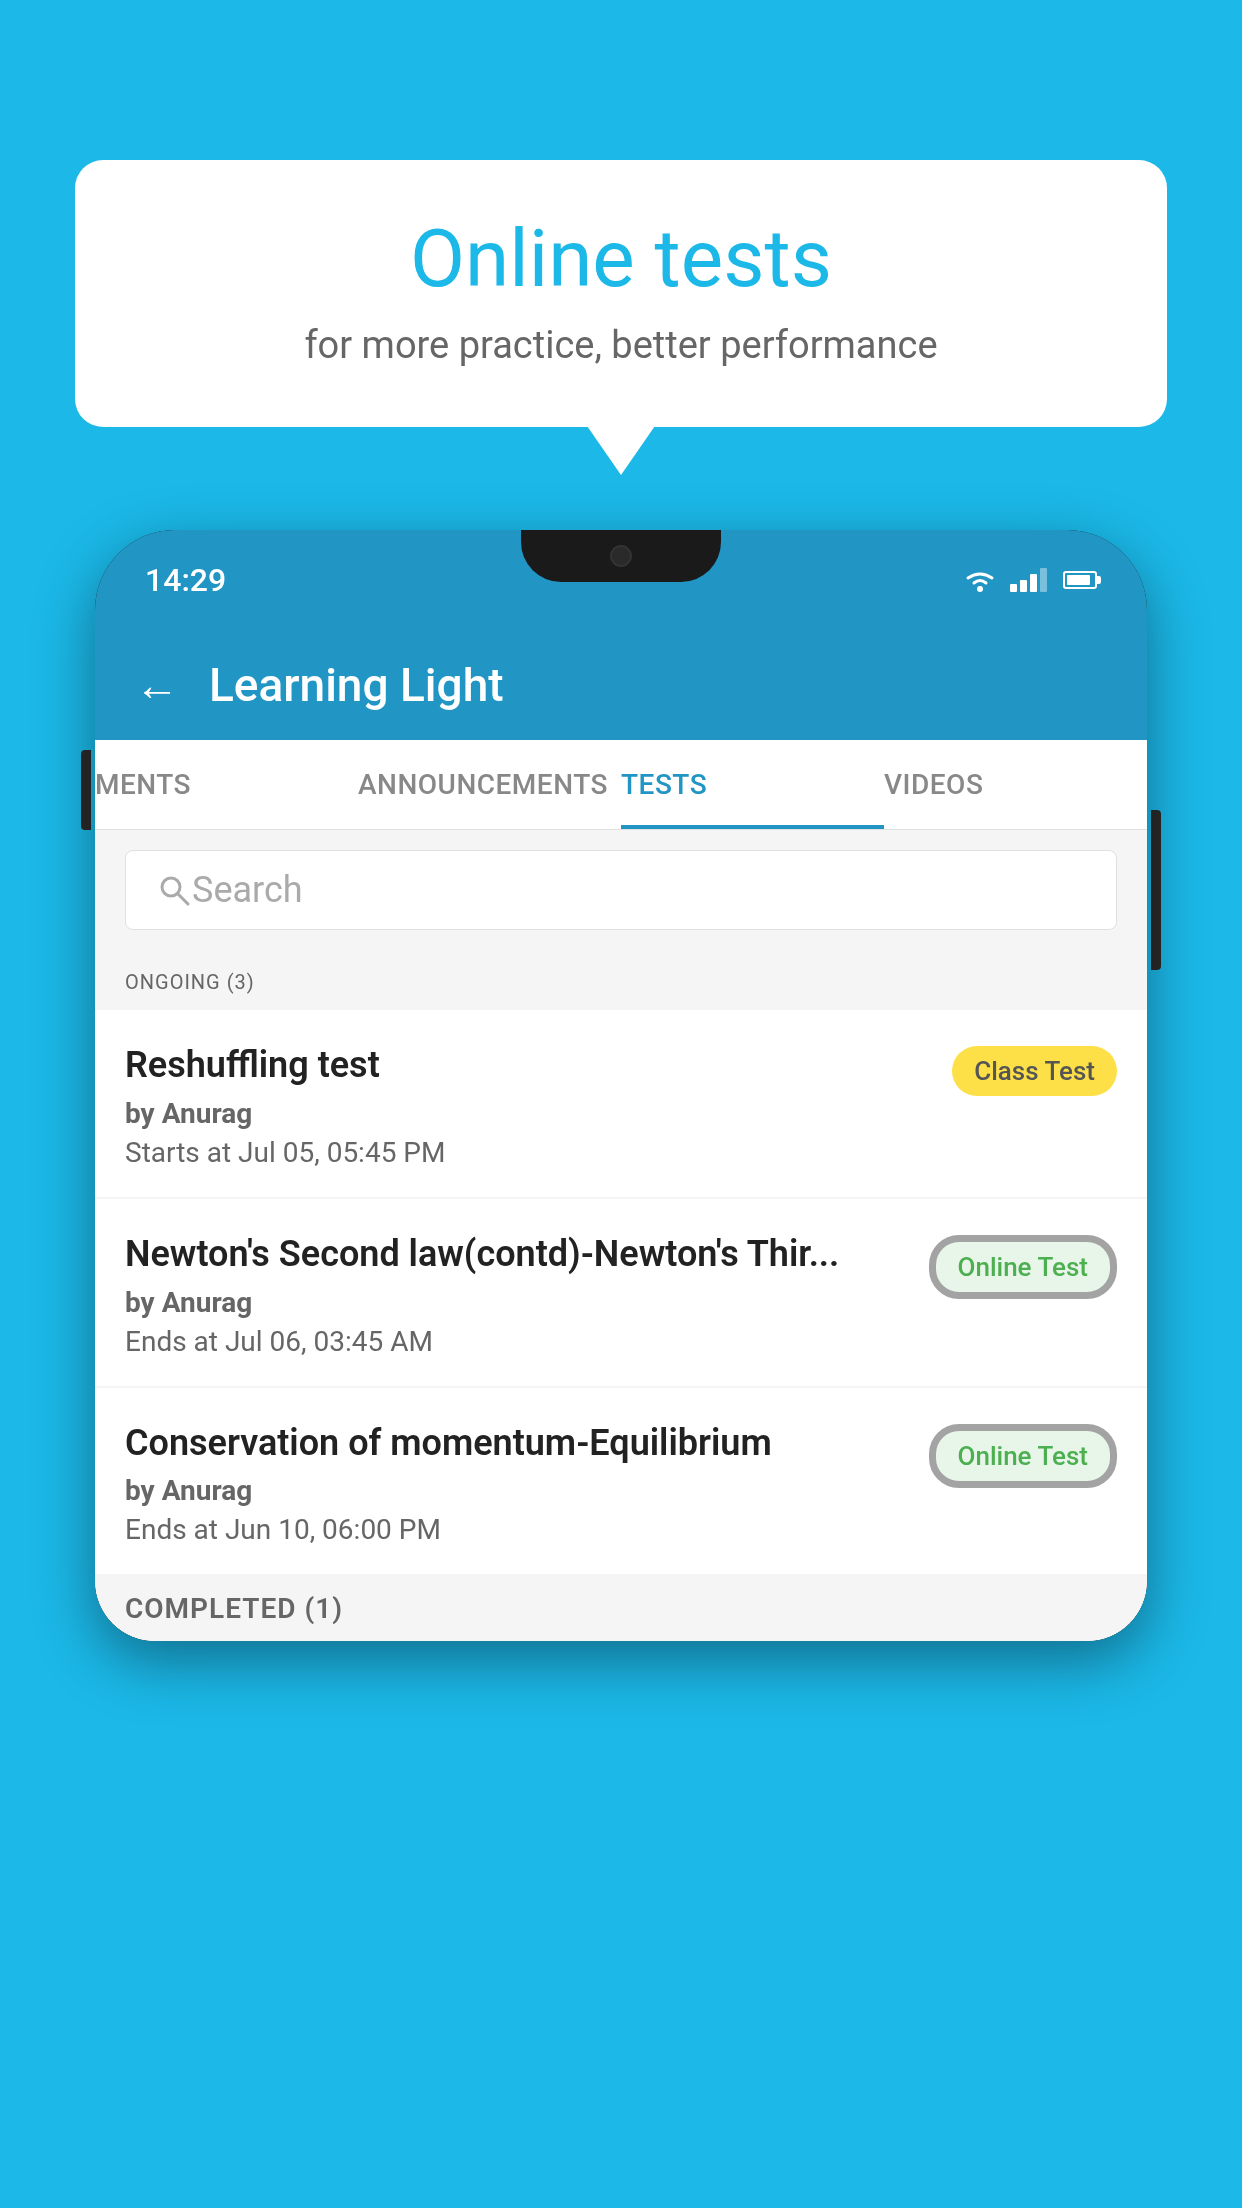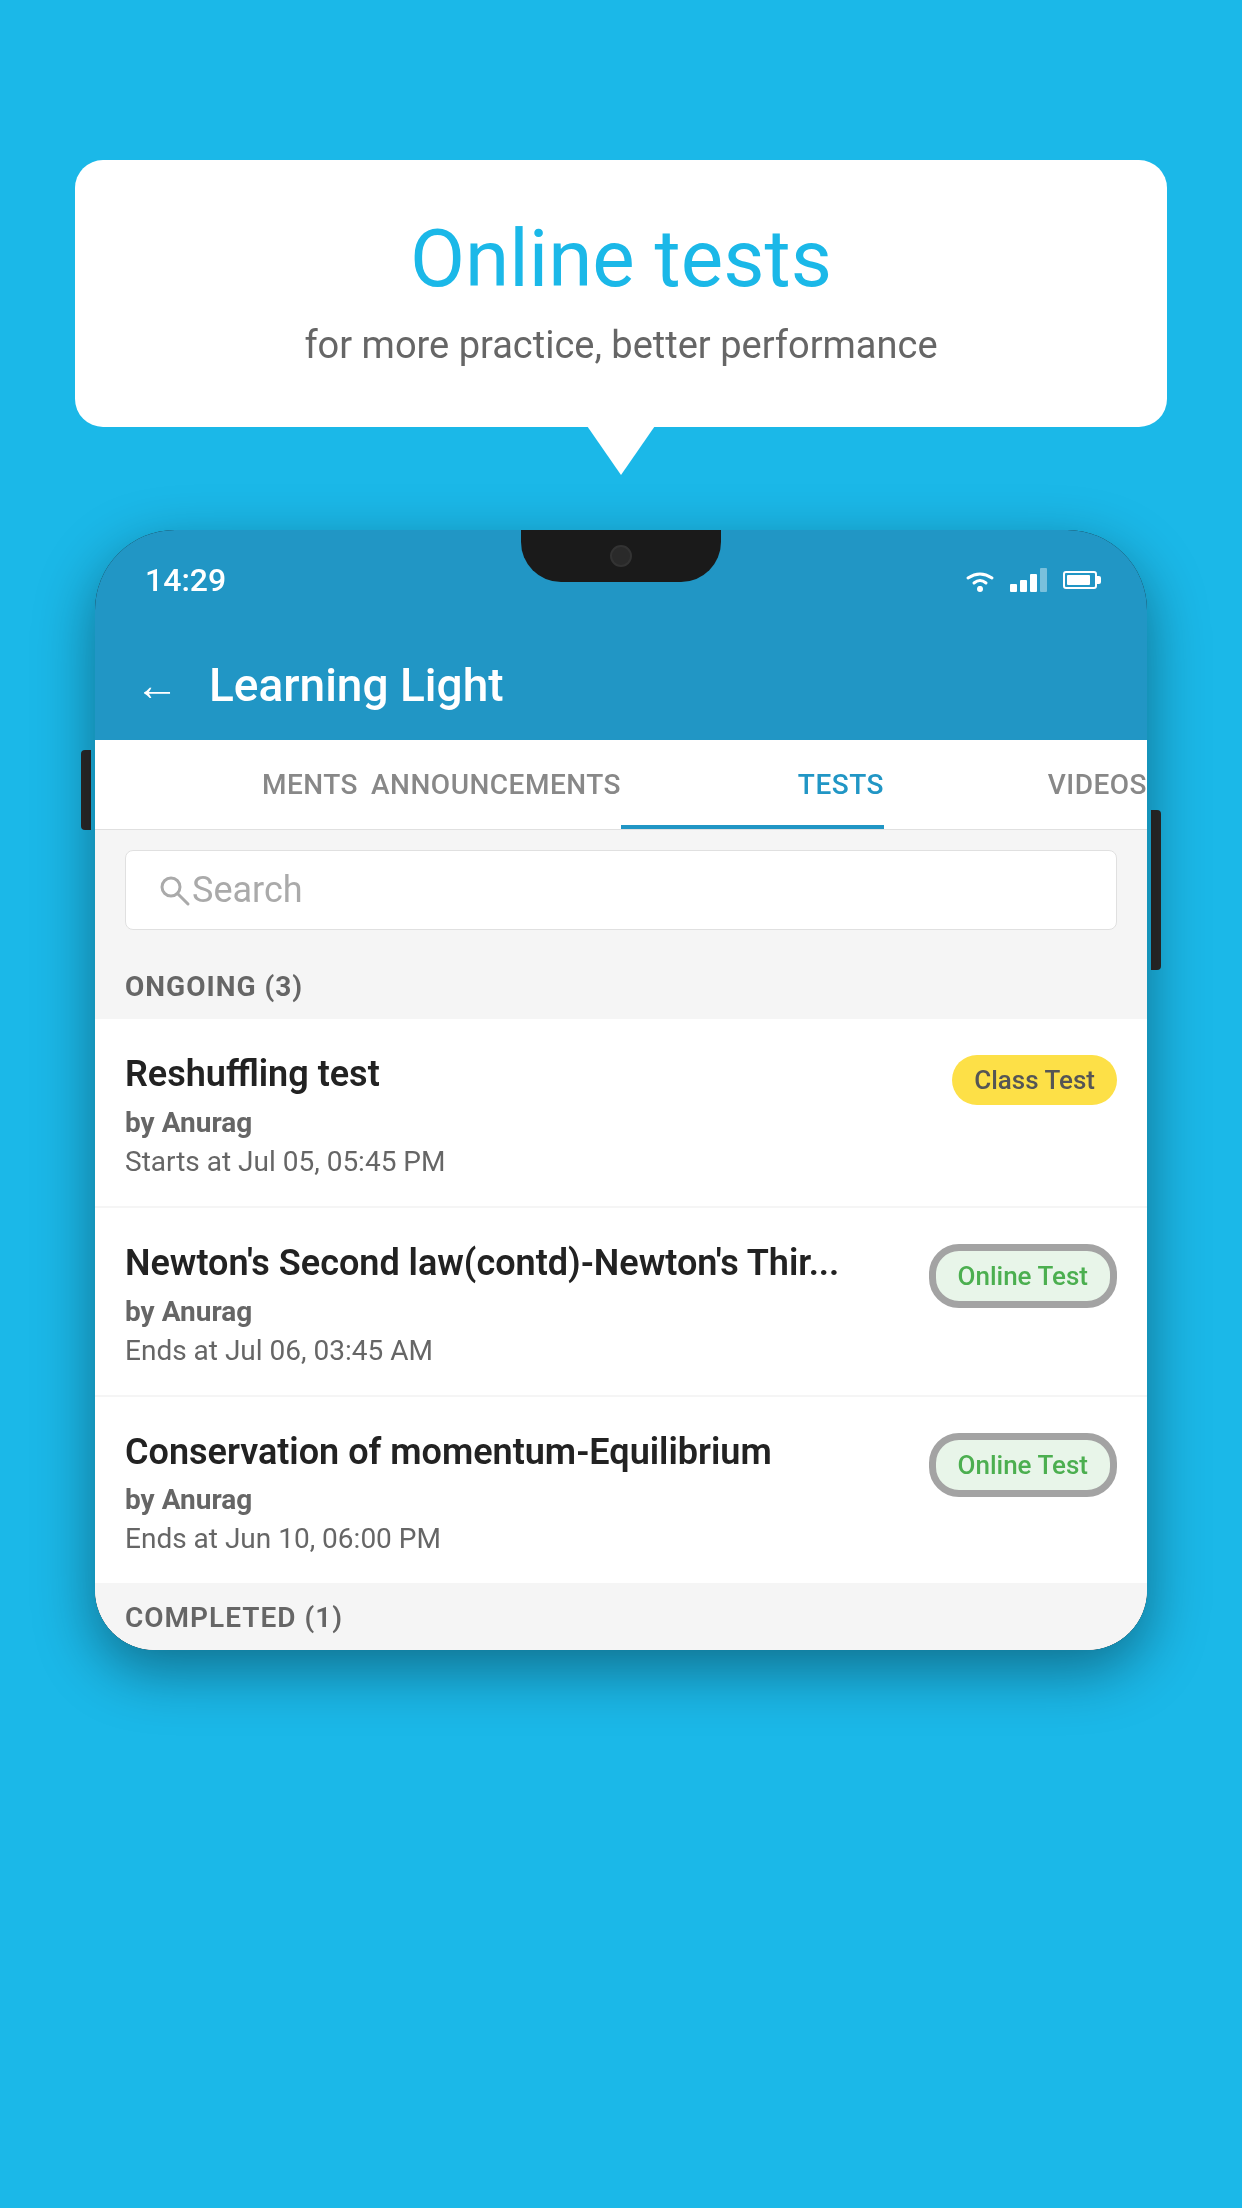--- a/index.html
+++ b/index.html
@@ -182,21 +182,21 @@
       background: white;
       display: flex;
       border-bottom: 1px solid #e0e0e0;
       height: 90px;
     }
 
     .tab-item {
       flex: 1;
       display: flex;
       align-items: center;
-      justify-content: flex-end;
+      justify-content: flex-start;
       font-size: 28px;
       font-weight: 500;
       color: #888;
       text-transform: uppercase;
       letter-spacing: 0.5px;
       cursor: pointer;
       position: relative;
     }
 
     .tab-item.active {
@@ -236,22 +236,22 @@
 
     
     .content-area {
       background: #f5f5f5;
       flex: 1;
     }
 
     
     .section-header {
       padding: 20px 30px 16px;
-      font-size: 28px;
-      font-weight: 700;
+      font-size: 20px;
+      font-weight: 400;
       color: #666;
       letter-spacing: 1px;
       text-transform: uppercase;
     }
 
     
     .test-item {
       background: white;
       padding: 32px 30px 28px;
       margin-bottom: 2px;

